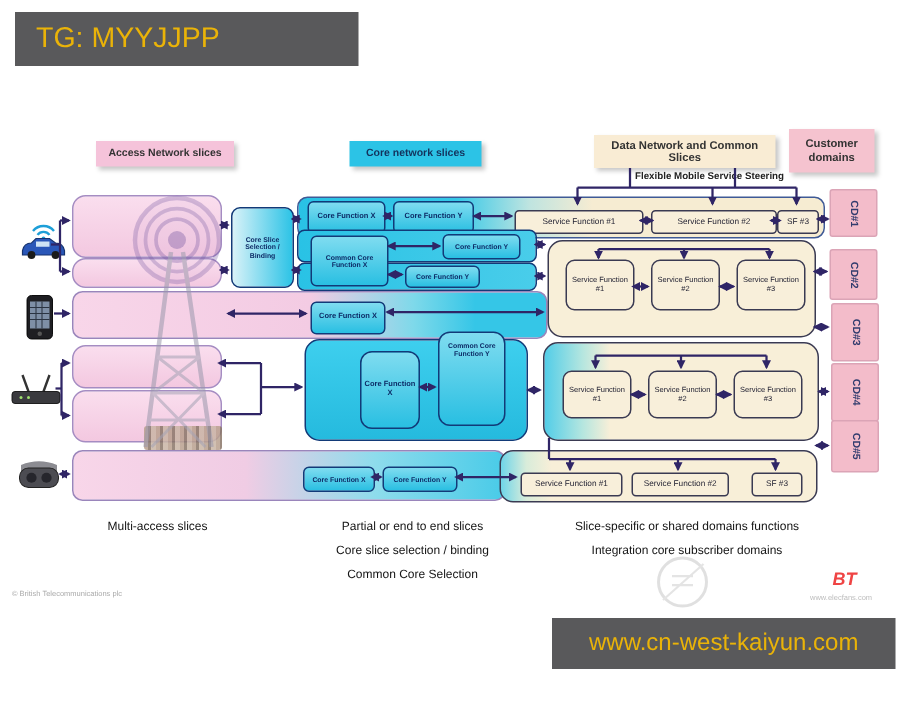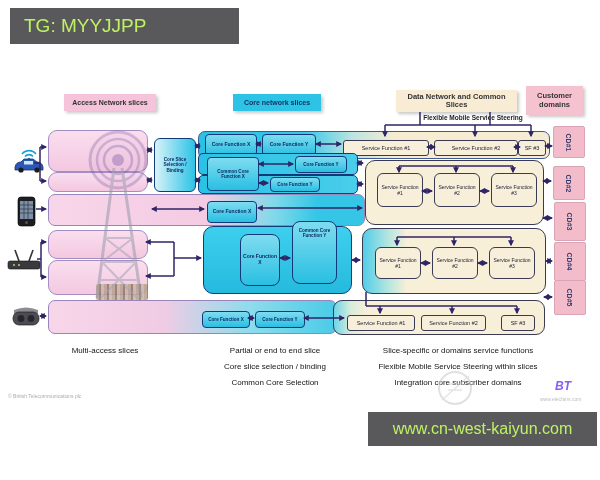--- a/index.html
+++ b/index.html
@@ -1,19 +1,19 @@
 <!DOCTYPE html>
 <html><head>
 <meta charset="utf-8">
 <style>
   html,body{margin:0;padding:0;background:#fff;}
   #page{position:relative;width:600px;height:480px;background:#ffffff;overflow:hidden;
         font-family:"Liberation Sans",sans-serif;}
   .abs{position:absolute;}
-  .grayband{background:#59595b;color:#bef264;display:flex;align-items:center;}
+  .grayband{background:#59595b;color:#eab308;display:flex;align-items:center;}
   .chip{display:flex;align-items:center;justify-content:center;text-align:center;
         font-weight:bold;box-shadow:2px 2px 3px rgba(0,0,0,.22);line-height:1.1;}
   .bar{border-radius:7px;}
   .cbox{background:linear-gradient(180deg,#7fdcf0,#29bfe2);border:1.2px solid #123a78;
         border-radius:4px;color:#0d2b66;font-weight:bold;display:flex;align-items:center;
         justify-content:center;text-align:center;line-height:1.15;}
   .sfbox{background:#f8efda;border:1px solid #3a3a52;border-radius:3px;color:#1c1c2e;
         display:flex;align-items:center;justify-content:center;text-align:center;line-height:1.2;}
   .pinkbox{background:linear-gradient(180deg,#fadeee,#f3c8e0);border:1px solid #a58cc2;border-radius:9px;}
   .cdbox{background:#f3bcca;border:1px solid #dba4b6;border-radius:2px;display:flex;
@@ -248,31 +248,30 @@
     <g opacity="0.55">
       <circle cx="455" cy="388" r="16" stroke="#c8c8c8" stroke-width="2" fill="none"></circle>
       <path d="M442,400 L469,376 M448,384 h14 M448,390 h14" stroke="#cfcfcf" stroke-width="1.5" fill="none"></path>
     </g>
   </svg>
 
   <div class="note" style="left:10px;top:346px;width:190px;">
     <div>Multi-access slices</div>
   </div>
   <div class="note" style="left:195px;top:346px;width:160px;">
-    <div>Partial or end to end slice</div>
+    <div>Partial or end to end slices</div>
     <div>Core slice selection / binding</div>
     <div>Common Core Selection</div>
   </div>
   <div class="note" style="left:352px;top:346px;width:212px;">
-    <div>Slice-specific or domains service functions</div>
-    <div>Flexible Mobile Service Steering within slices</div>
+    <div>Slice-specific or shared domains functions</div>
     <div>Integration core subscriber domains</div>
   </div>
 
   <div class="abs" style="left:8px;top:393px;font-size:5px;color:#aaa;">© British Telecommunications plc</div>
-  <div class="abs" style="left:555px;top:379px;font-size:12px;font-weight:bold;font-style:italic;color:#8b5cf6;">BT</div>
+  <div class="abs" style="left:555px;top:379px;font-size:12px;font-weight:bold;font-style:italic;color:#ef4444;">BT</div>
   <div class="abs" style="left:540px;top:396px;font-size:5px;color:#bdbdbd;">www.elecfans.com</div>
 
   <div class="abs grayband" style="left:368px;top:412px;width:229px;height:34px;justify-content:center;font-size:16px;">
     <span>www.cn-west-kaiyun.com</span>
   </div>
 
 </div>
 
 </body></html>

